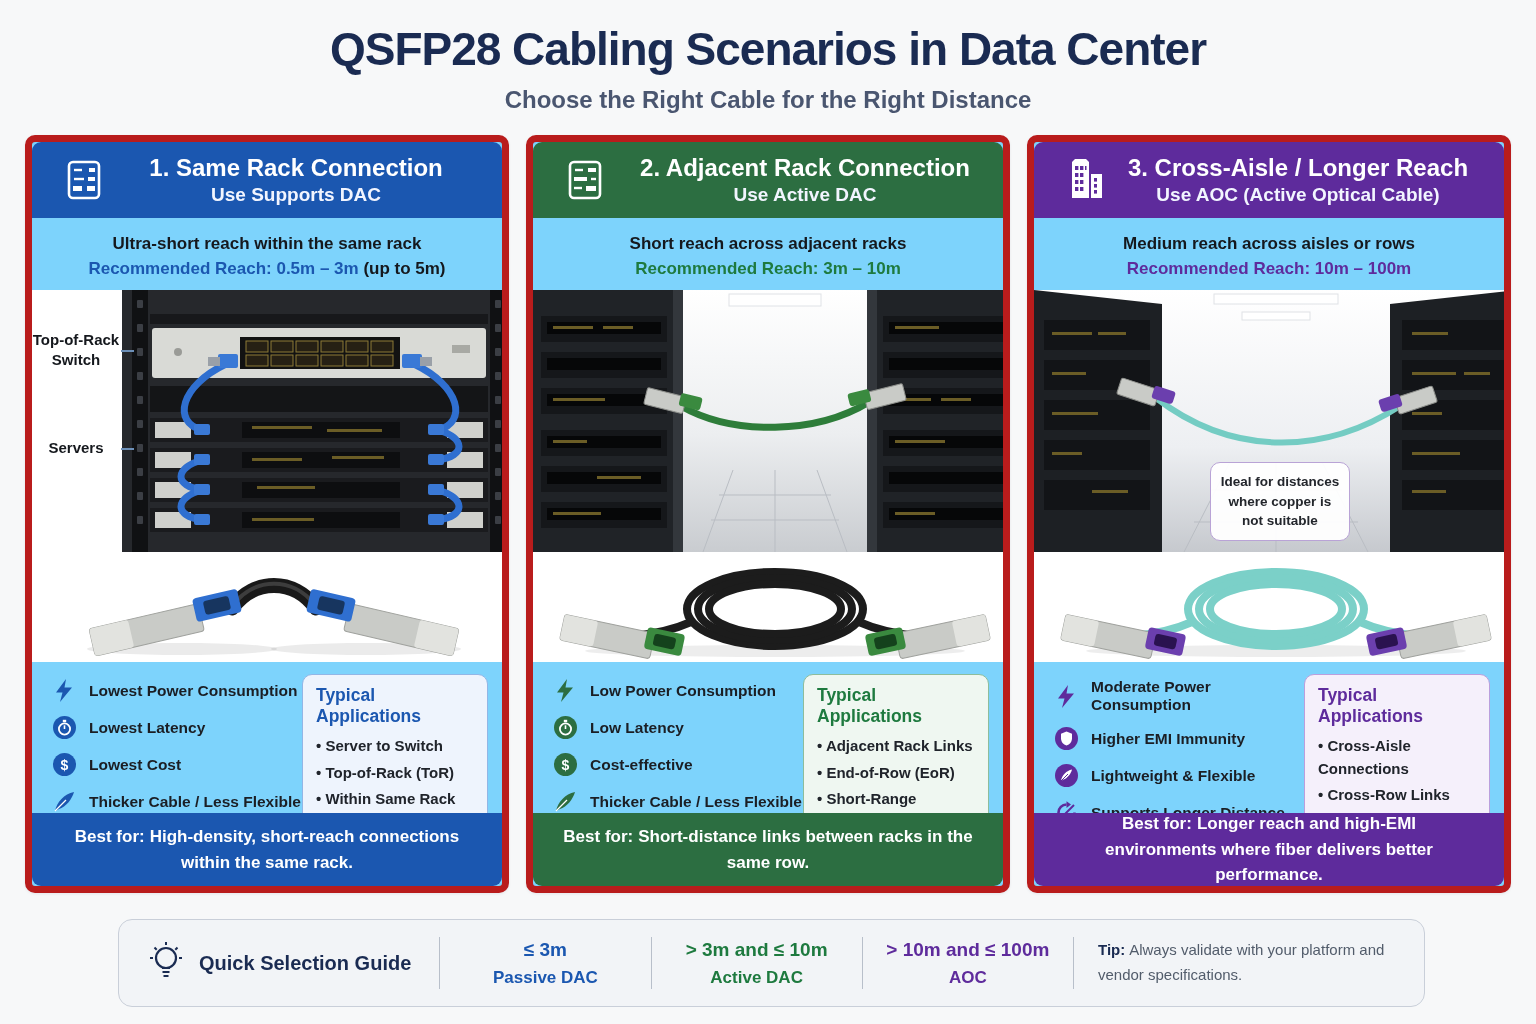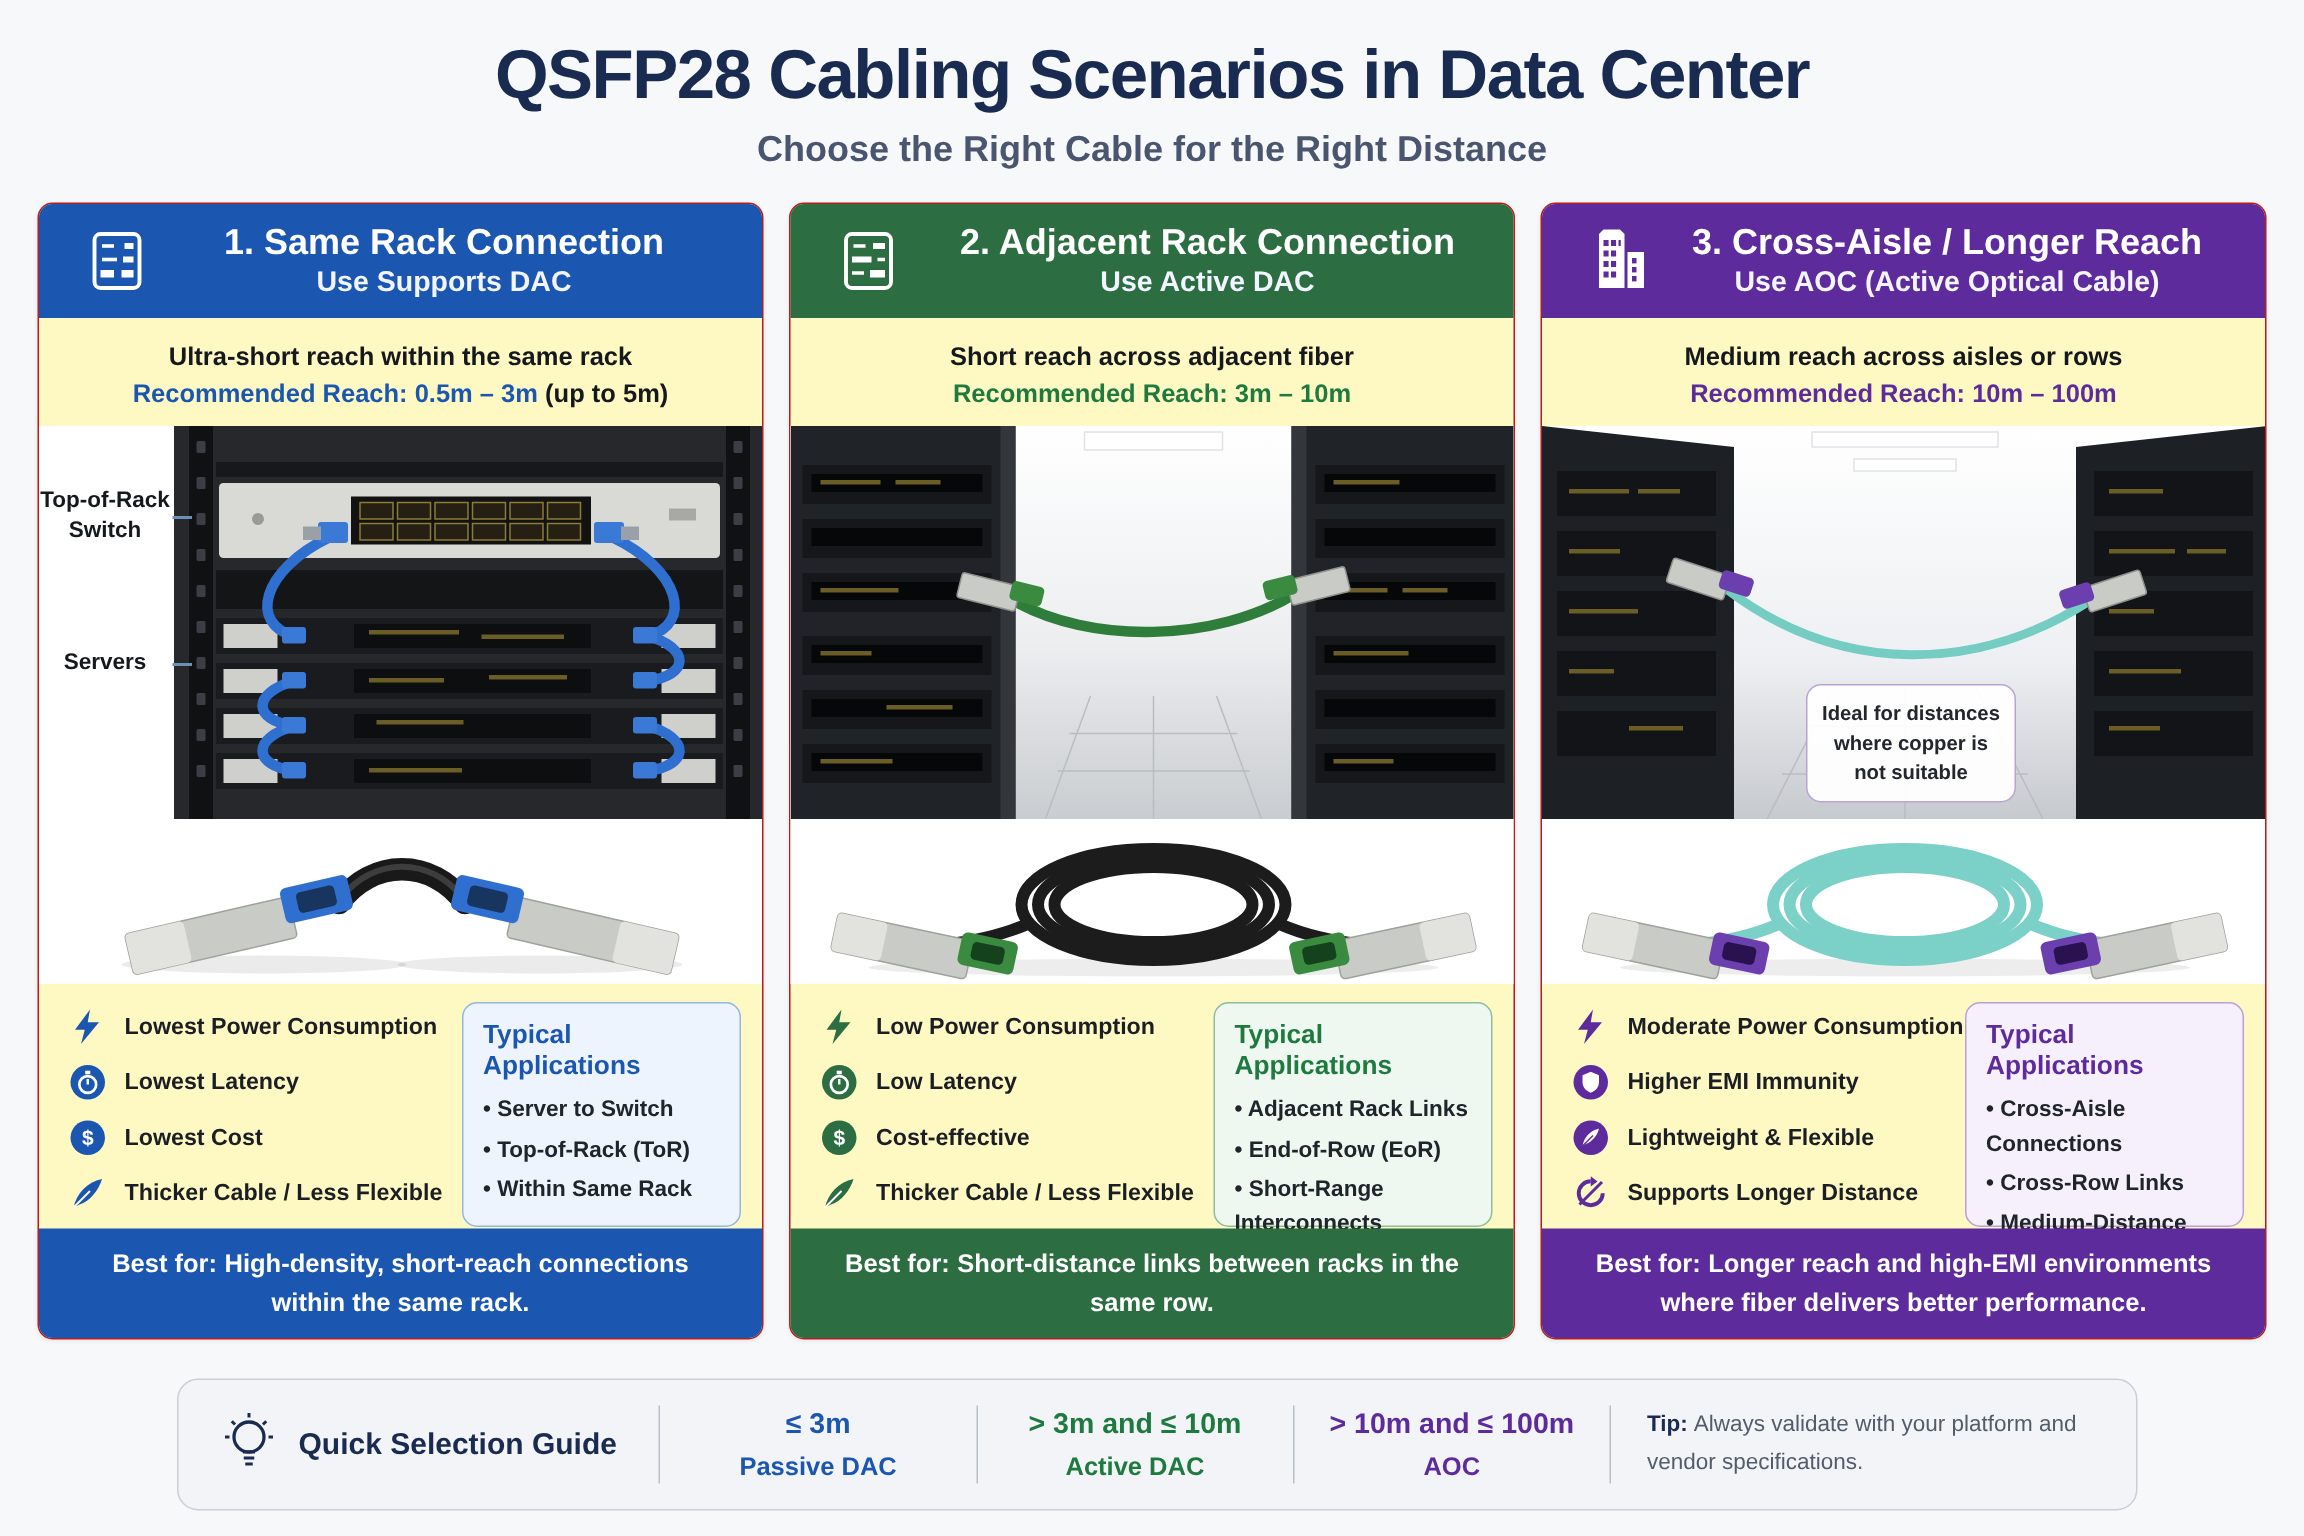--- a/index.html
+++ b/index.html
@@ -7,21 +7,21 @@
   #stage{position:relative;width:1536px;height:1024px;background:#f7f8f9;overflow:hidden;}
 
   
   .page-title{position:absolute;top:22px;left:0;width:100%;text-align:center;
     font-size:46px;font-weight:bold;color:#1a2b52;letter-spacing:-1px;}
   .page-subtitle{position:absolute;top:86px;left:0;width:100%;text-align:center;
     font-size:24px;font-weight:bold;color:#4a5670;}
 
   
   .cards{position:absolute;top:135px;left:25px;width:1486px;display:flex;gap:17px;}
-  .card{position:relative;width:484px;height:758px;background:#fef9c3;border:1px solid #b91c1c;
+  .card{position:relative;width:484px;height:758px;background:#7dd3fc;border:7px solid #b91c1c;
     border-radius:10px;box-shadow:0 1px 3px rgba(20,30,60,.08);box-sizing:border-box;}
   .card-header{height:76px;border-radius:9px 9px 0 0;display:flex;align-items:center;padding:0 16px;}
   .hicon{width:44px;height:44px;flex:0 0 44px;margin-left:14px;}
   .htext{flex:1;display:flex;flex-direction:column;align-items:center;gap:2px;}
   .htitle{color:#fff;font-size:24px;font-weight:bold;}
   .hsub{color:#f2f5ff;font-size:19px;font-weight:bold;}
   .c1 .card-header,.c1 .card-footer{background:#1b57b0;}
   .c2 .card-header,.c2 .card-footer{background:#2c6e41;gap:16px;}
   .c3 .card-header,.c3 .card-footer{background:#5e2b9c;}
 
@@ -283,21 +283,21 @@
             <line x1="28" y1="21" x2="33" y2="21" stroke="#fff" stroke-width="2.4"></line>
           <line x1="11" y1="30" x2="19" y2="30" stroke="#fff" stroke-width="2.4"></line>
             <rect x="23" y="28" width="10" height="5" fill="#fff"></rect>
         </svg>
         <div class="htext">
           <div class="htitle">2. Adjacent Rack Connection</div>
           <div class="hsub">Use Active DAC</div>
         </div>
       </div>
       <div class="card-desc">
-        <div class="desc1">Short reach across adjacent fiber</div>
+        <div class="desc1">Short reach across adjacent racks</div>
         <div class="desc2"><span class="reach">Recommended Reach: 3m – 10m</span><span class="reach-suffix"></span></div>
       </div>
       <div class="card-photo">
         <svg class="photo-svg" width="484" height="262" viewBox="0 0 484 262">
           <defs>
             <linearGradient id="aisle2" x1="0" y1="0" x2="0" y2="1">
               <stop offset="0" stop-color="#ffffff"></stop>
                 <stop offset="0.55" stop-color="#eceef0"></stop>
                 <stop offset="1" stop-color="#c9ccd0"></stop>
             </linearGradient>

